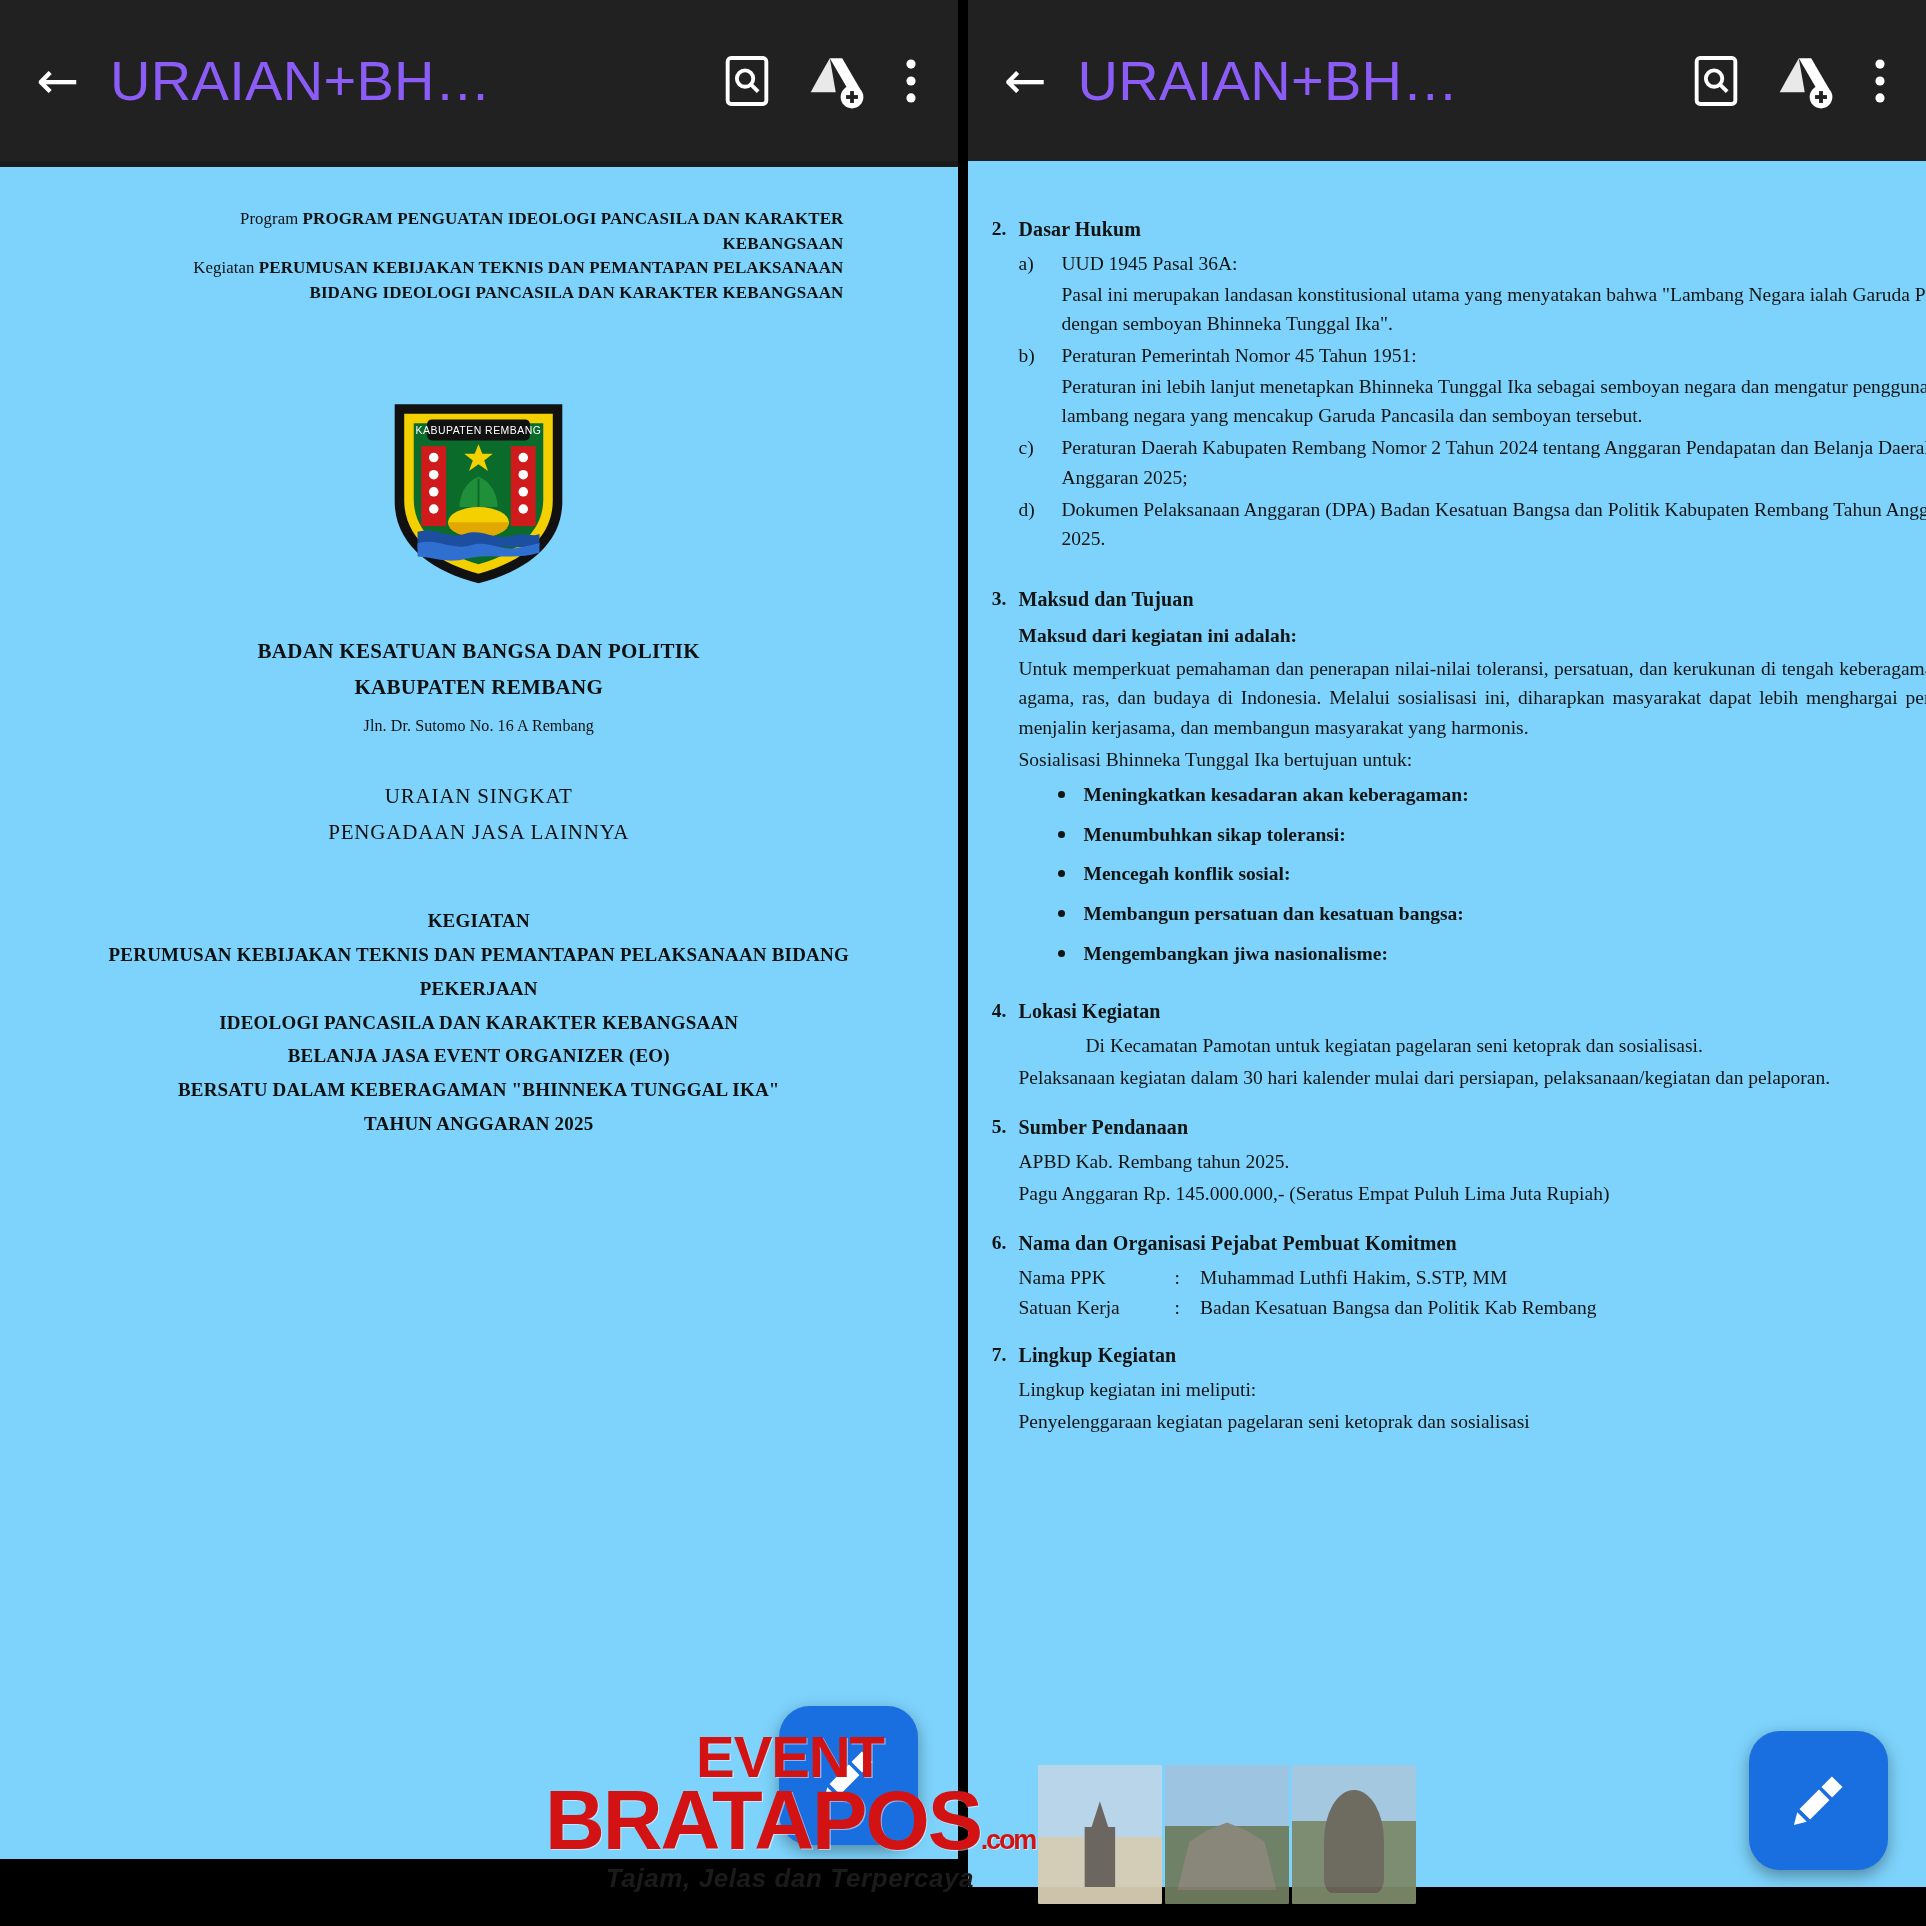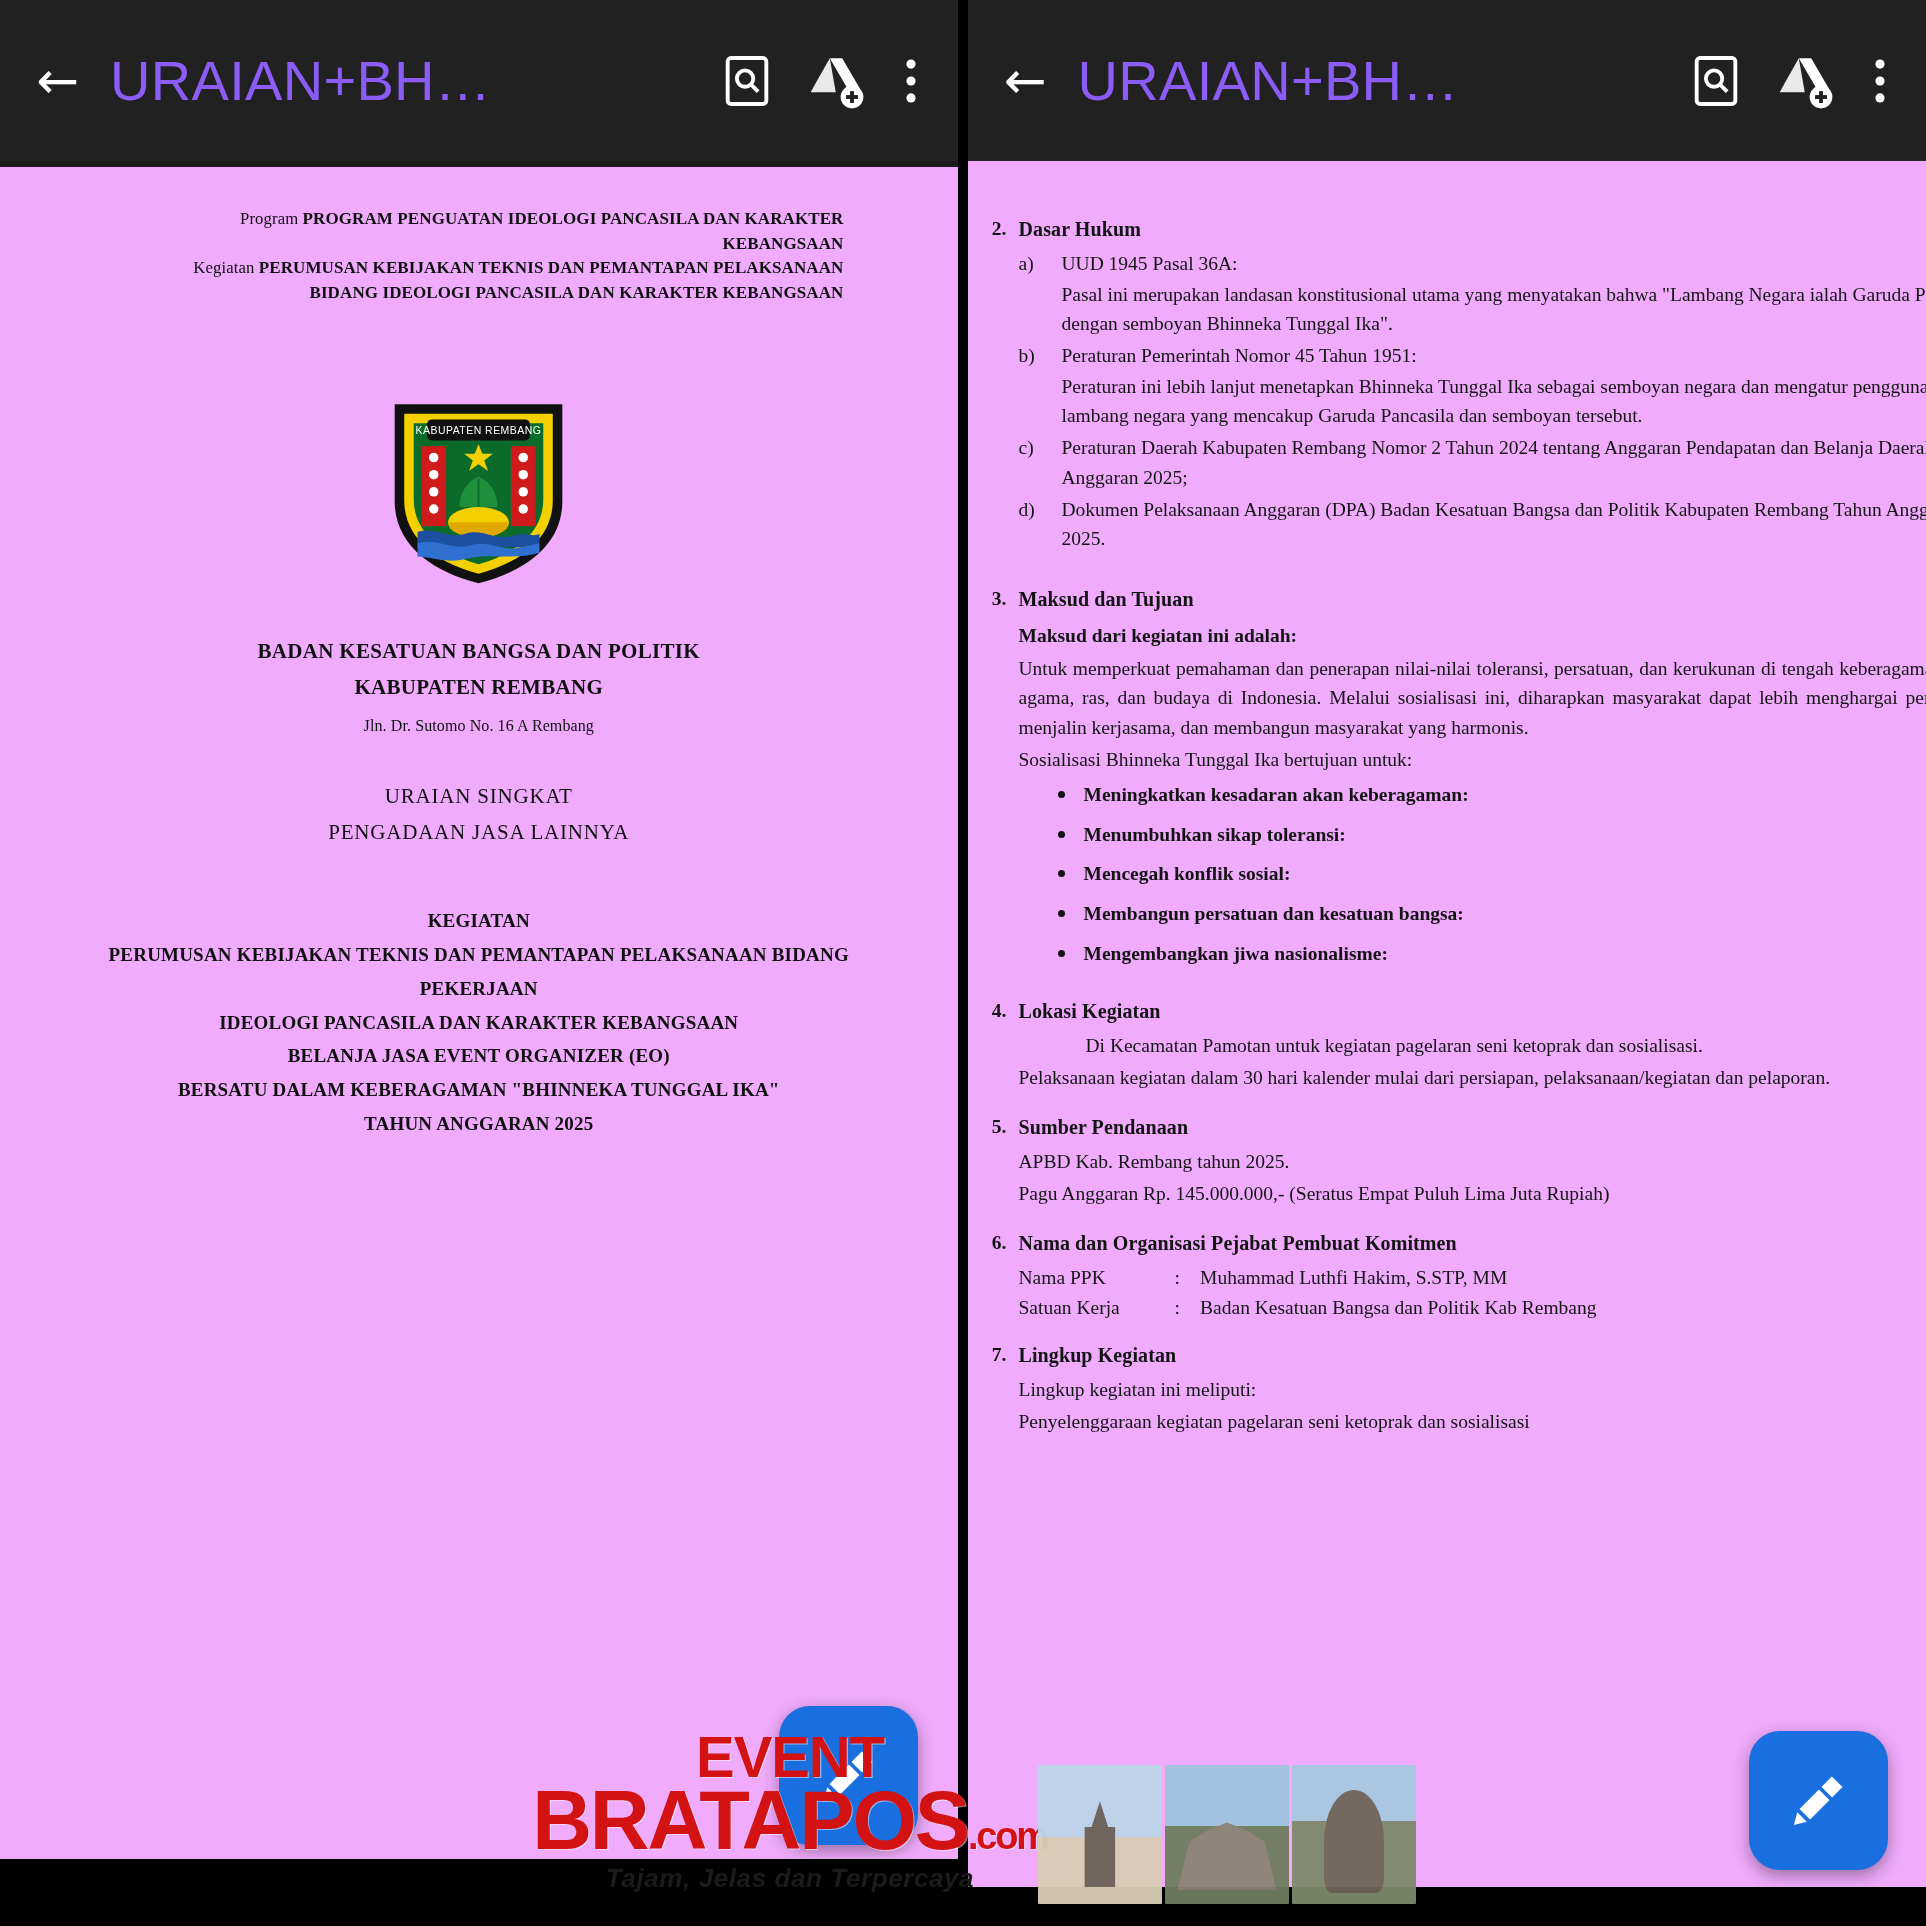--- a/index.html
+++ b/index.html
@@ -45,21 +45,21 @@
     color: #fff;
   }
   .appbar .icon-btn.menu { width: 39px; }
 
   
   .page-sheet {
     position: absolute;
     left: 0; right: 0;
     top: 161px;
     bottom: 39px;
-    background: #f0abfc;
+    background: #7dd3fc;
     overflow: hidden;
   }
   .screen-left .page-sheet { top: 167px; bottom: 67px; }
   .bottom-bar {
     position: absolute; left: 0; right: 0; bottom: 0;
     height: 39px; background: #000;
   }
   .screen-left .bottom-bar { height: 67px; }
 
   
@@ -210,21 +210,21 @@
   }
   .wm-jateng .l2 {
     font-family: "Liberation Sans", sans-serif;
     font-weight: bold;
     font-size: 83px;
     color: #d31313;
     letter-spacing: -2.2px;
     line-height: 0.92;
     text-shadow: 1.1px 1.1px 0 rgba(255,255,255,.5);
   }
-  .wm-jateng .l2 .dotcom { font-size: 38px; }
+  .wm-jateng .l2 .dotcom { font-size: 27px; }
   .wm-jateng .l3 {
     font-family: "Liberation Sans", sans-serif;
     font-style: italic;
     font-weight: bold;
     font-size: 26px;
     color: #1b1b1b;
     letter-spacing: 0.6px;
     margin-top: 3.3px;
   }
   .wm-photos {

